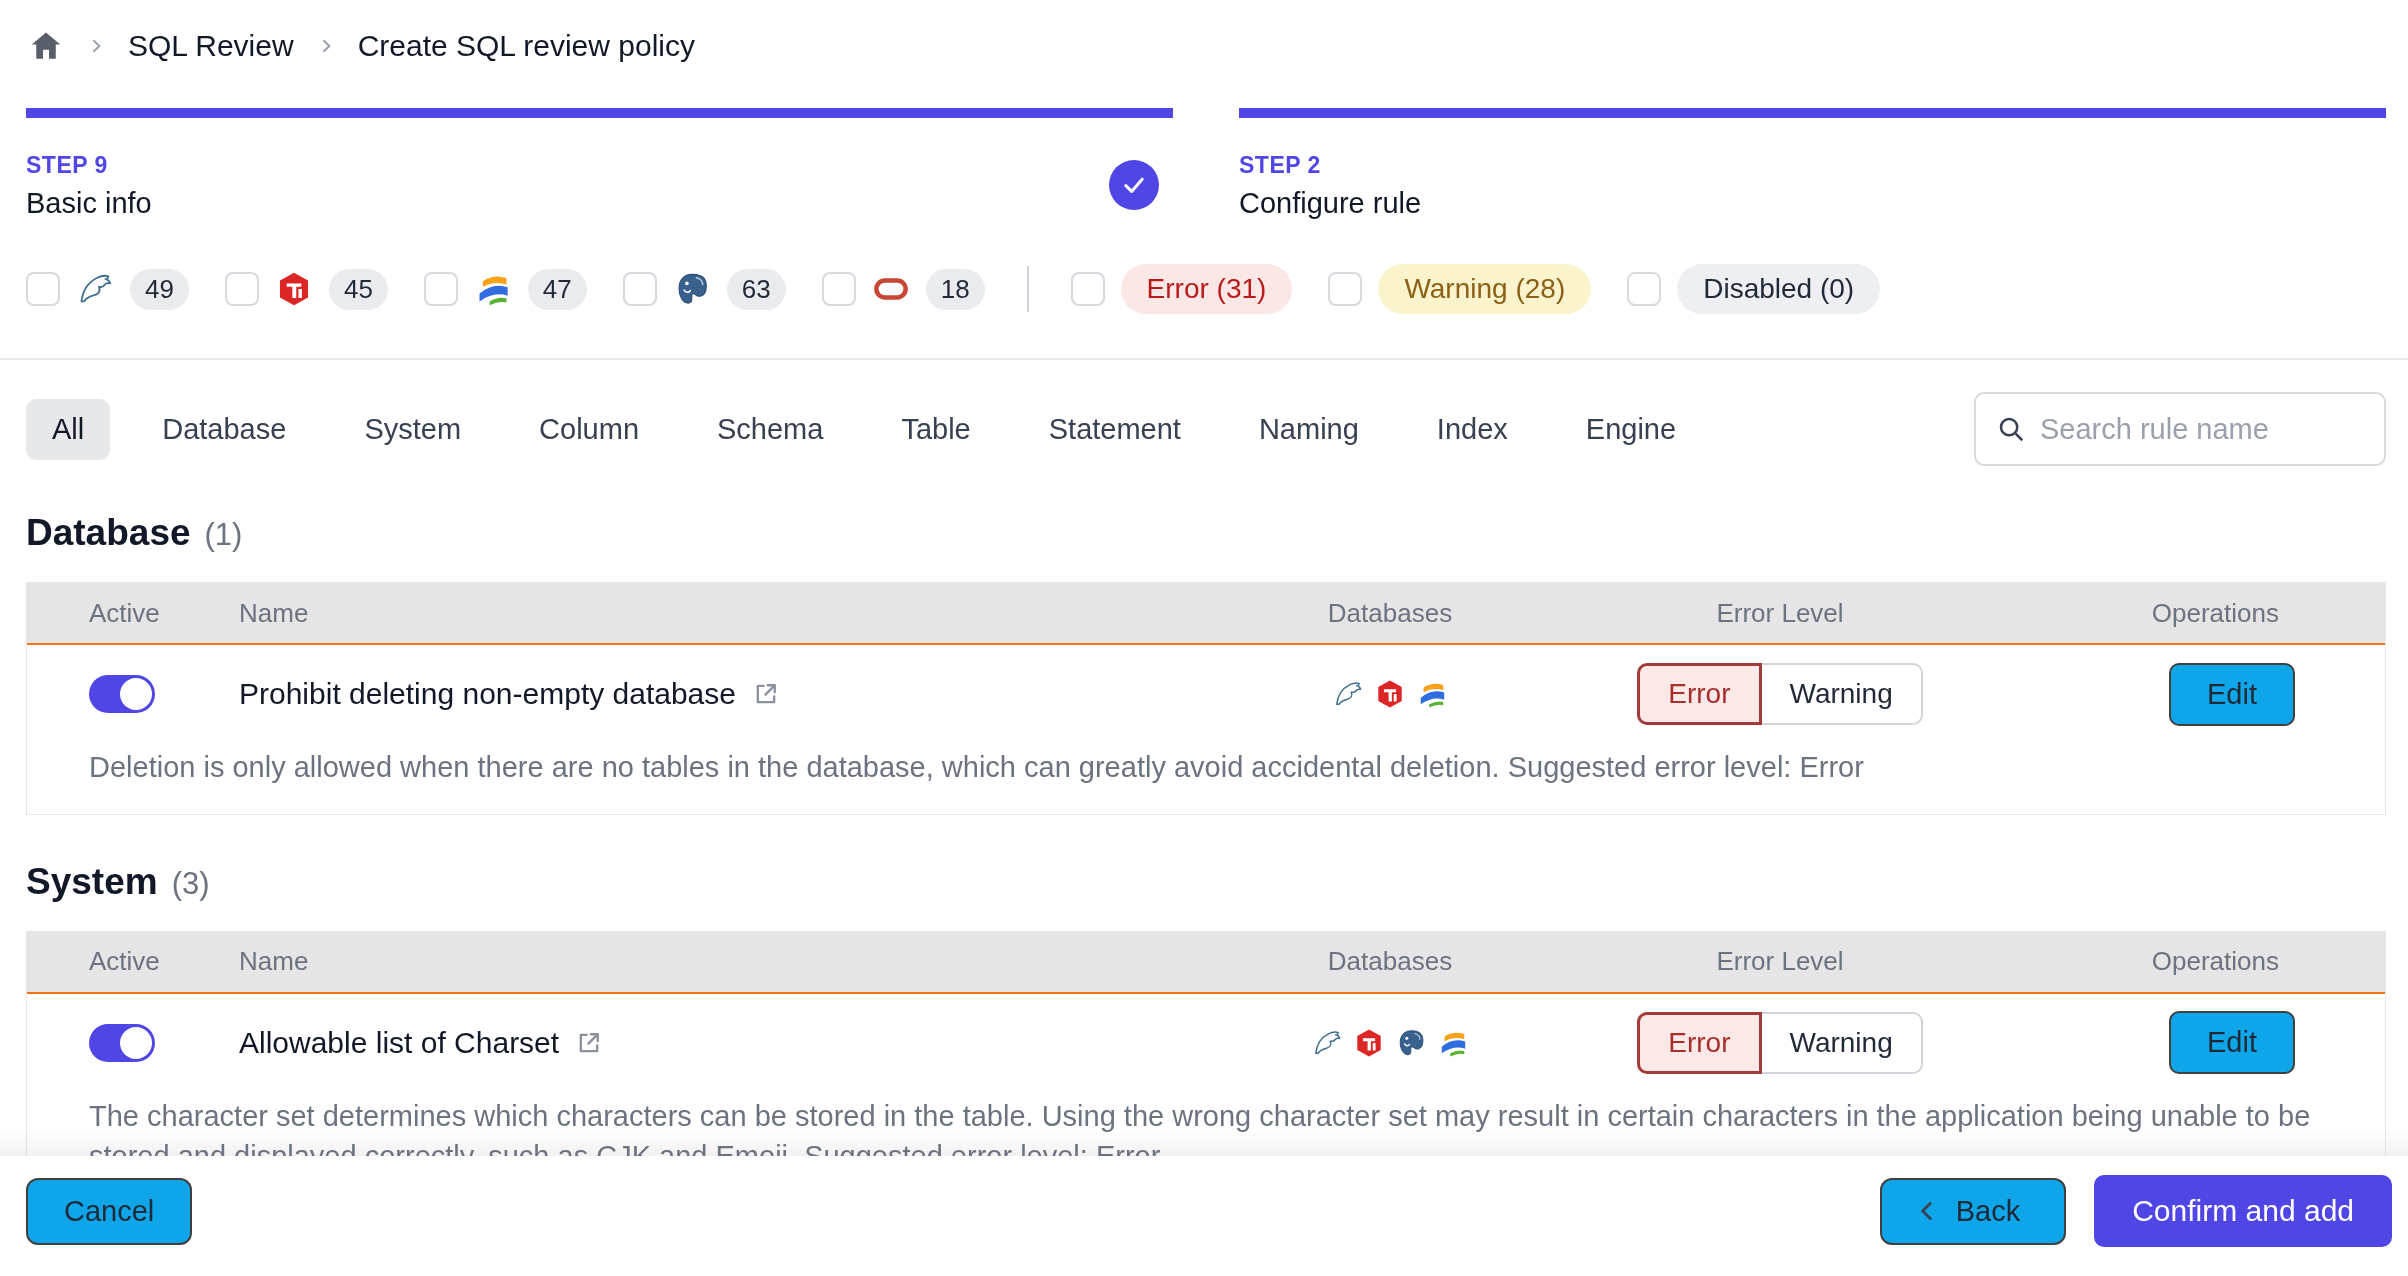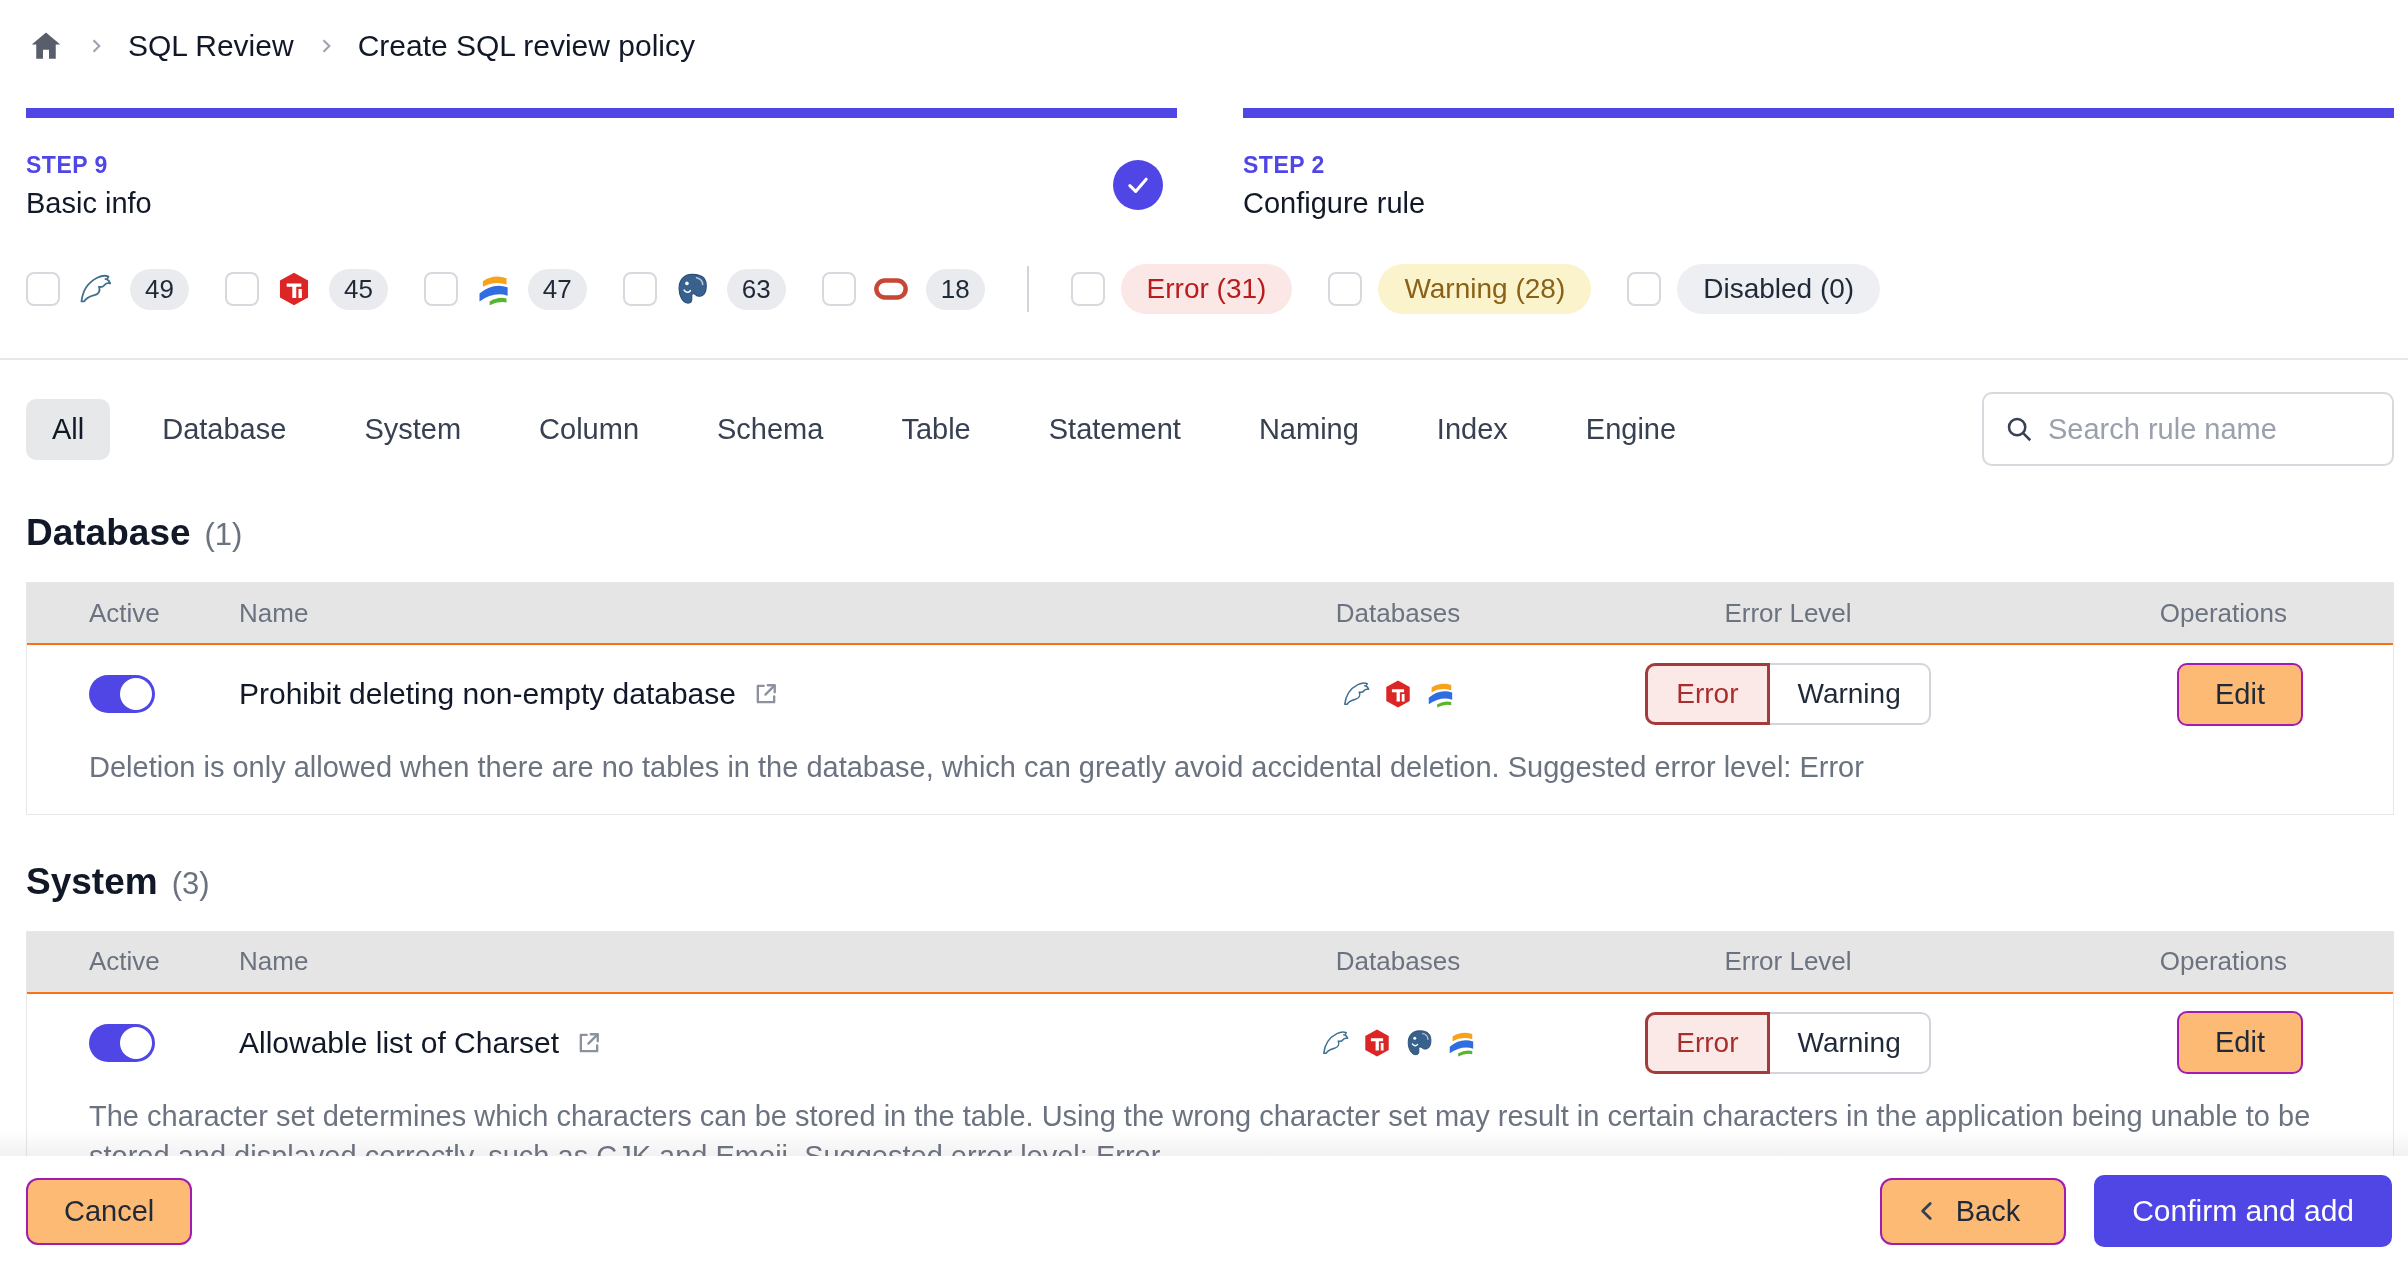--- a/index.html
+++ b/index.html
@@ -3,21 +3,21 @@
 <meta charset="utf-8">
 <style>
   * { margin: 0; padding: 0; box-sizing: border-box; }
   html, body { width: 2408px; height: 1276px; overflow: hidden; }
   body {
     font-family: "Liberation Sans", sans-serif;
     background: #ffffff;
     color: #1f2937;
     position: relative;
   }
-  .page { padding: 28px 14px 0 26px; }
+  .page { padding: 28px 22px 0 26px; }
 
   
   .breadcrumb { display: flex; align-items: center; gap: 22px; padding-left: 2px; }
   .breadcrumb .crumb { font-size: 30px; color: #111827; }
   .crumb-sep { color: #9ca3af; display: flex; align-items: center; }
 
   
   .steps { display: flex; gap: 66px; margin-top: 44px; }
   .step { flex: 1; border-top: 10px solid #4f46e5; padding-top: 34px; position: relative; }
   .step-label { color: #4f46e5; font-size: 23px; font-weight: bold; letter-spacing: 0.5px; }
@@ -105,21 +105,21 @@
   }
   .seg.error-active {
     background: #fbe9e8; border: 3px solid #a33b3b; color: #a82e2e;
     border-radius: 10px 0 0 10px; position: relative; z-index: 1; font-weight: 500;
   }
   .seg.warning-inactive { border-left: none; border-radius: 0 10px 10px 0; }
 
   .ops-cell { display: flex; justify-content: flex-end; padding-right: 10px; }
   .btn {
     font-size: 29px; font-family: "Liberation Sans", sans-serif;
-    border: 2px solid #a21caf; background: #fdba74; color: #1f2937;
+    border: 2px solid #404040; background: #0ea5e9; color: #1f2937;
     border-radius: 10px; padding: 13px 36px; cursor: pointer;
   }
 
   
   .footer {
     position: absolute; left: 0; right: 0; bottom: 0; height: 120px;
     background: #fff; display: flex; align-items: center; padding: 0 16px 10px 26px;
   }
   .footer::before {
     content: ""; position: absolute; left: 0; right: 0; top: -26px; height: 26px;

